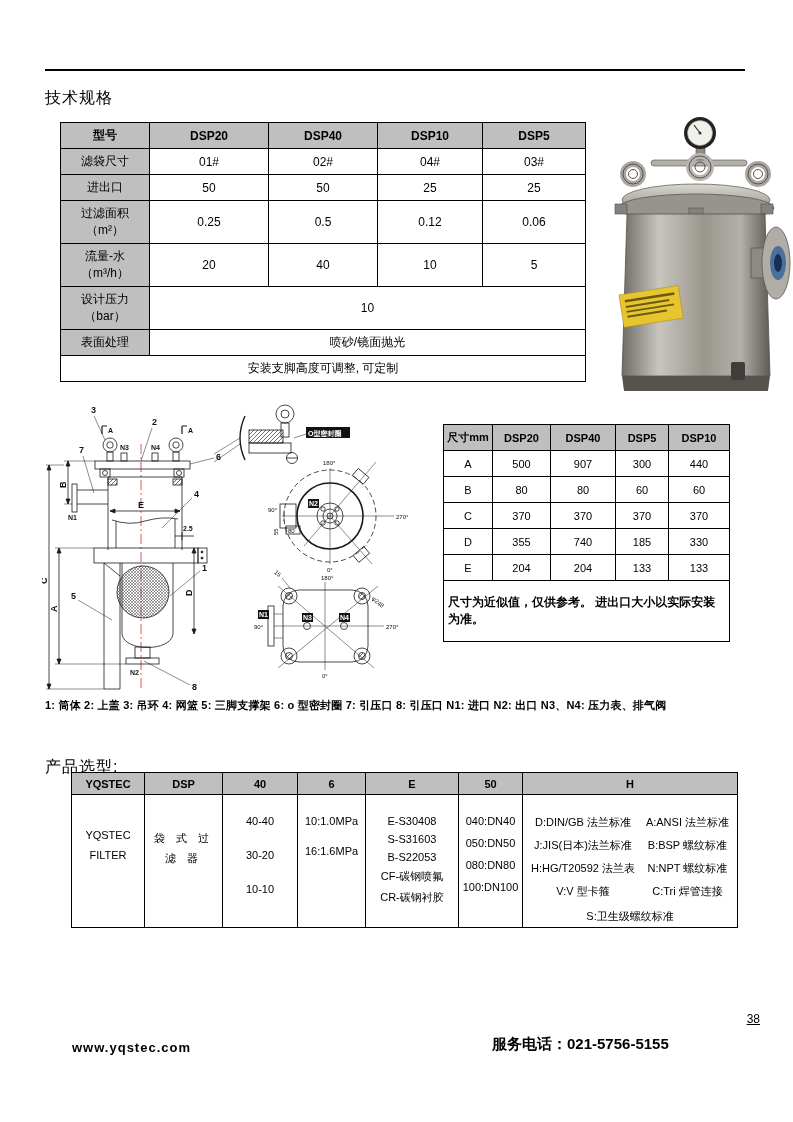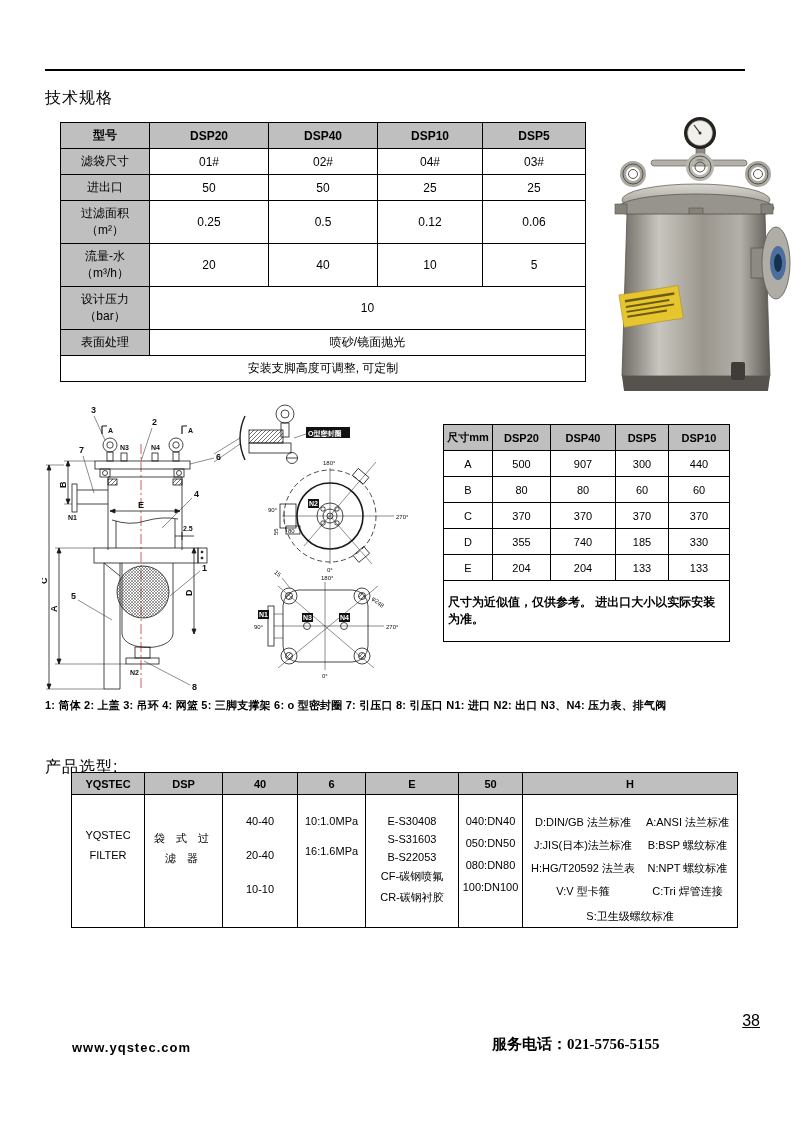--- a/index.html
+++ b/index.html
@@ -34,23 +34,23 @@
   .vlist .line { margin-bottom:10px; }
   .vlist-tight .line { margin-bottom:6px; }
   .vlist-models .line { margin-bottom:22px; }
   .vlist-press .line { margin-bottom:18px; }
   .brand-cell .line { margin-bottom:8px; }
   .vessel-type { letter-spacing:4px; line-height:1.8; padding:0 6px; }
   .iface-wrap { display:flex; justify-content:space-between; padding:0 6px; text-align:center; }
   .iface-wrap .line { margin-bottom:8px; white-space:nowrap; }
   .iface-bottom { text-align:center; margin-top:2px; }
 
-  .footer-page { position:absolute; left:700px; top:1012px; width:60px; text-align:right; font-size:16px;text-decoration:underline; }
+  .footer-page { position:absolute; left:700px; top:1012px; width:60px; text-align:right; font-size:12px;text-decoration:underline; }
   .footer-web { position:absolute; left:72px; top:1040px; font-size:13px; font-weight:bold; letter-spacing:1px; }
-  .footer-phone { position:absolute; left:492px; top:1035px; font-size:15px; font-weight:bold;font-family:Liberation Serif, serif; }
+  .footer-phone { position:absolute; left:492px; top:1035px; font-size:15px; font-weight:bold; }
 
   #drawing-svg { position:absolute; left:42px; top:398px; }
   #photo-svg { position:absolute; left:593px; top:110px; }
   svg text { font-family:"Liberation Sans","DejaVu Sans",sans-serif; fill:#111; }
   .dwg-num { font-size:9px; font-weight:bold; }
   .dwg-sm { font-size:7px; font-weight:bold; }
   .dwg-xs { font-size:6px; }
 </style>
 </head>
 <body>
@@ -482,21 +482,21 @@
               <div class="line">YQSTEC</div>
               <div class="line">FILTER</div>
             </div>
         </td>
         <td style="padding-top:34px">
           <div class="vessel-type">袋 式 过 滤 器</div>
         </td>
         <td>
           <div class="vlist-models">
               <div class="line">40-40</div>
-              <div class="line">20-40</div>
+              <div class="line">30-20</div>
               <div class="line">10-10</div>
             </div>
         </td>
         <td>
           <div class="vlist-press">
               <div class="line">10:1.0MPa</div>
               <div class="line">16:1.6MPa</div>
             </div>
         </td>
         <td>

